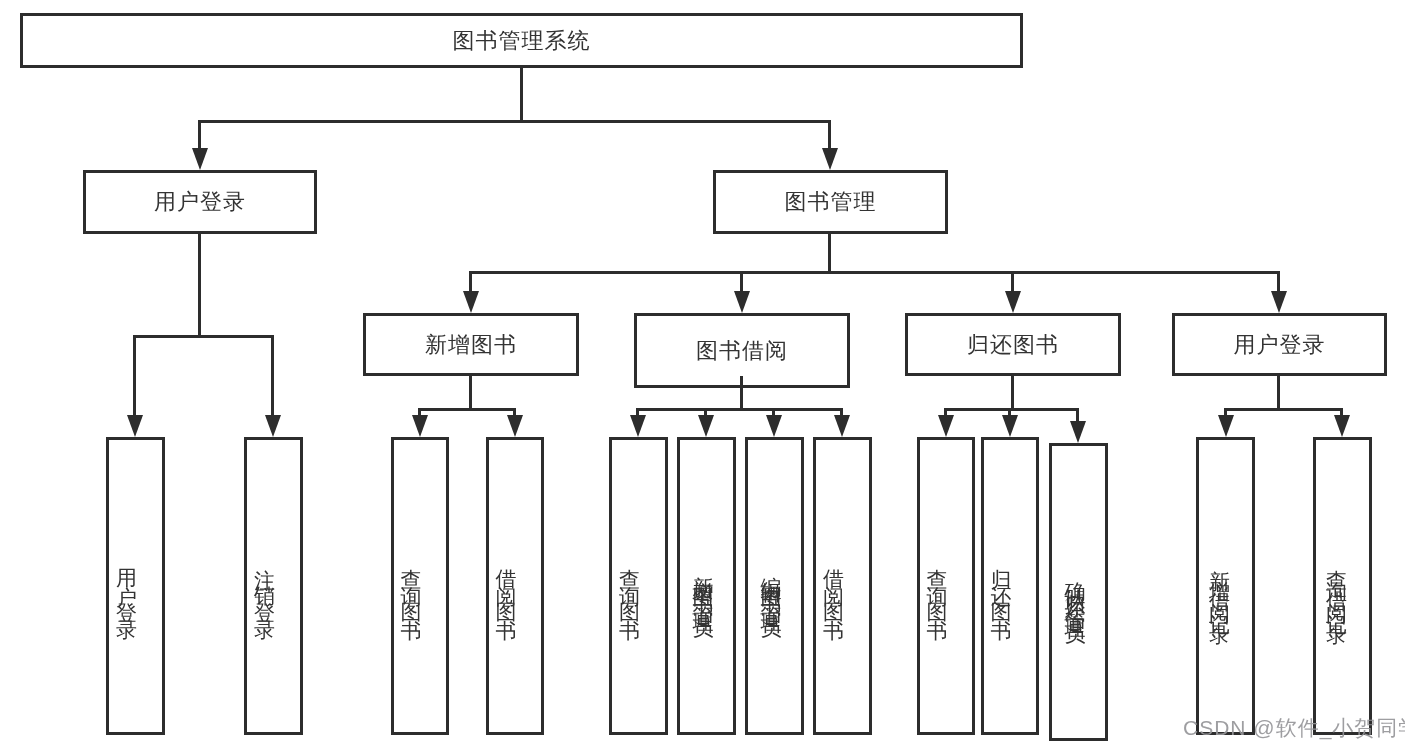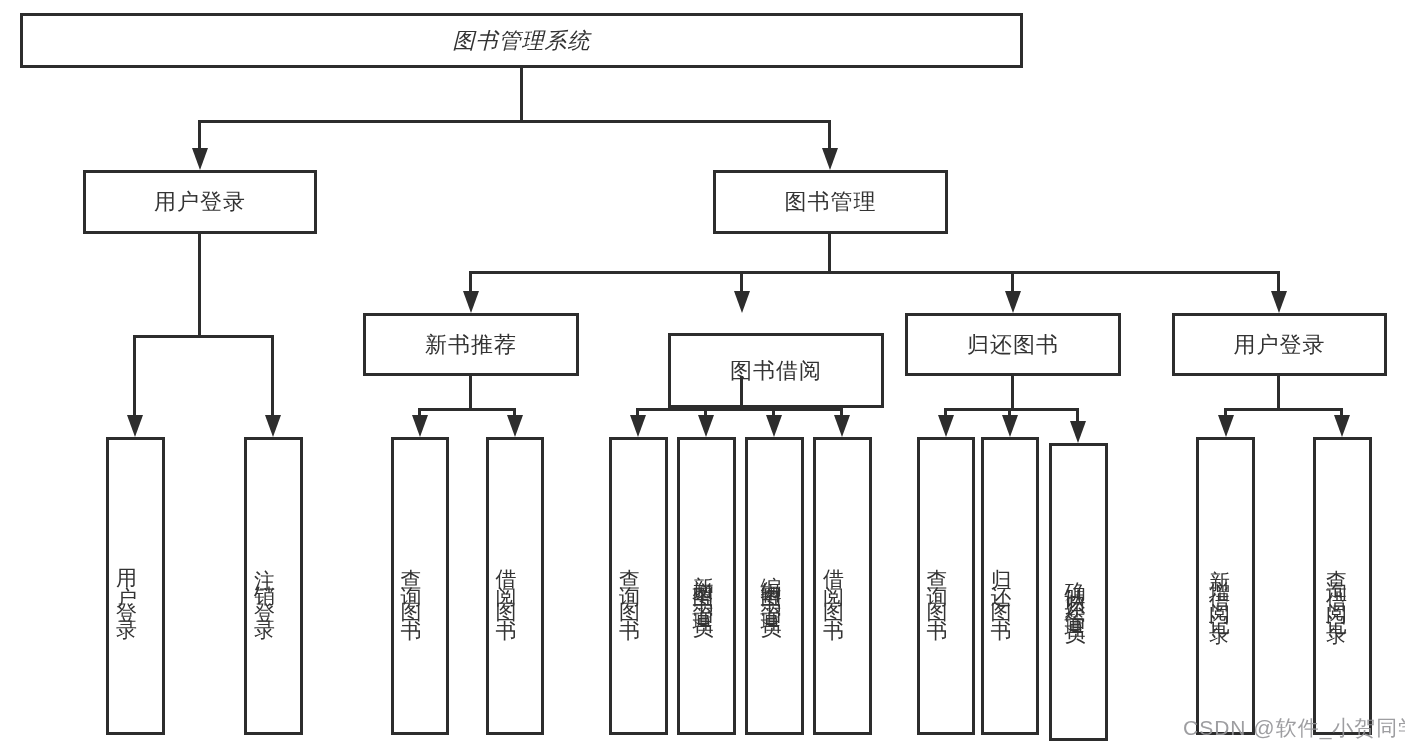--- a/index.html
+++ b/index.html
@@ -47,21 +47,21 @@
     z-index:10;
     white-space:nowrap;
     letter-spacing:1px;
   }
 </style>
 </head>
 <body>
 
 <div id="canvas">
 
-  <div class="box hbox" style="left:20px;top:13px;width:1003px;height:55px;font-style:italic;">图书管理系统</div>
+  <div class="box hbox" style="left:20px;top:13px;width:1003px;height:55px;">图书管理系统</div>
 
   <div class="vline" style="left:520px;top:68px;height:54px;"></div>
   <div class="hline" style="left:198px;top:120px;width:633px;"></div>
   <div class="vline" style="left:198px;top:120px;height:32px;"></div>
   <div class="vline" style="left:828px;top:120px;height:32px;"></div>
   <div class="arrow" style="left:192px;top:148px;"></div>
   <div class="arrow" style="left:822px;top:148px;"></div>
 
   <div class="box hbox" style="left:83px;top:170px;width:234px;height:64px;">用户登录</div>
   <div class="box hbox" style="left:713px;top:170px;width:235px;height:64px;text-align:right;">图书管理</div>
@@ -77,22 +77,22 @@
   <div class="hline" style="left:469px;top:271px;width:811px;"></div>
   <div class="vline" style="left:469px;top:271px;height:23px;"></div>
   <div class="vline" style="left:740px;top:271px;height:23px;"></div>
   <div class="vline" style="left:1011px;top:271px;height:23px;"></div>
   <div class="vline" style="left:1277px;top:271px;height:23px;"></div>
   <div class="arrow" style="left:463px;top:291px;"></div>
   <div class="arrow" style="left:734px;top:291px;"></div>
   <div class="arrow" style="left:1005px;top:291px;"></div>
   <div class="arrow" style="left:1271px;top:291px;"></div>
 
-  <div class="box hbox" style="left:363px;top:313px;width:216px;height:63px;">新书推荐</div>
-  <div class="box hbox" style="left:668px;top:313px;width:216px;height:75px;margin-top:20px;">图书借阅</div>
+  <div class="box hbox" style="left:363px;top:313px;width:216px;height:63px;">新增图书</div>
+  <div class="box hbox" style="left:634px;top:313px;width:216px;height:75px;">图书借阅</div>
   <div class="box hbox" style="left:905px;top:313px;width:216px;height:63px;">归还图书</div>
   <div class="box hbox" style="left:1172px;top:313px;width:215px;height:63px;">用户登录</div>
 
   <div class="vline" style="left:469px;top:376px;height:35px;"></div>
   <div class="hline" style="left:418px;top:408px;width:98px;"></div>
   <div class="vline" style="left:418px;top:408px;height:10px;"></div>
   <div class="vline" style="left:513px;top:408px;height:10px;"></div>
   <div class="arrow" style="left:412px;top:415px;"></div>
   <div class="arrow" style="left:507px;top:415px;"></div>
 

